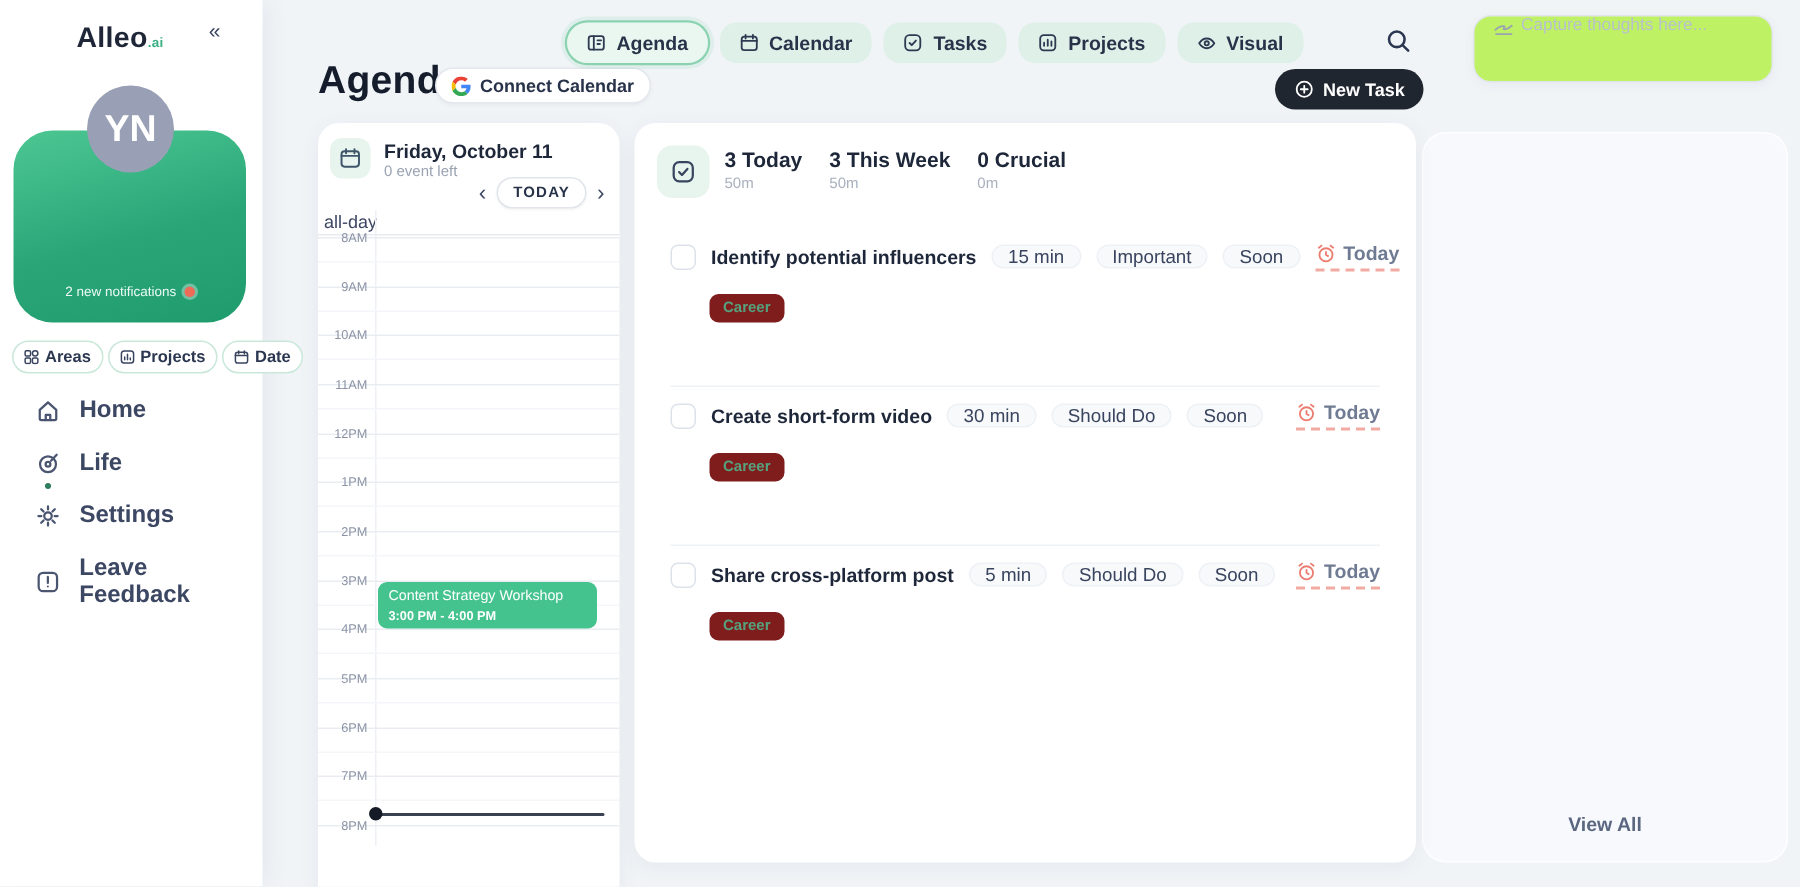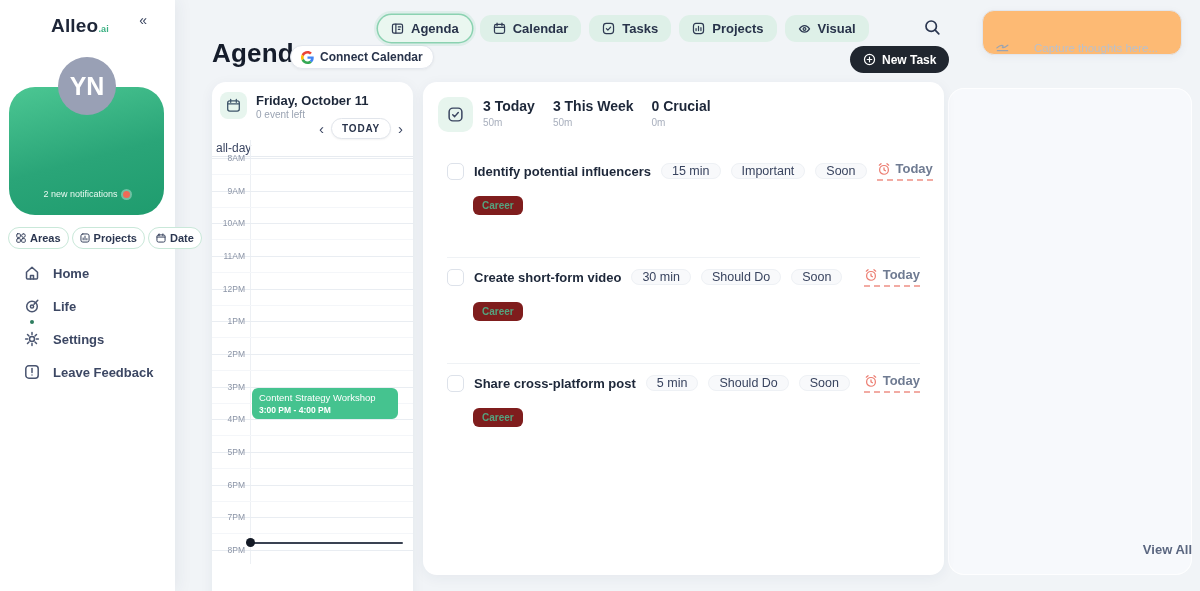--- a/index.html
+++ b/index.html
@@ -16,31 +16,31 @@
   .collapse { position:absolute; right:28px; top:12px; font-size:14px; color:#39445f; cursor:pointer; }
   .avatar { position:absolute; left:58px; top:57px; width:58px; height:58px; border-radius:50%; background:#99a0b5; color:#fff; display:flex; align-items:center; justify-content:center; font-size:25px; font-weight:600; z-index:3; }
   .profile-card { position:absolute; left:9px; top:87px; width:155px; height:128px; border-radius:26px; background:linear-gradient(165deg,#4cc793 0%,#2aa578 55%,#1f9c6e 100%); z-index:2; }
   .profile-name { margin-top:44px; text-align:center; color:#fff; font-size:19px; font-weight:700; }
   .profile-notif { position:absolute; bottom:16px; width:100%; text-align:center; color:#eafaf2; font-size:9px; display:flex; align-items:center; justify-content:center; gap:5px; }
   .notif-dot { width:7px; height:7px; border-radius:50%; background:#ef6a57; box-shadow:0 0 0 2px rgba(255,255,255,.35); }
   .filter-pills { position:absolute; left:8px; top:227px; display:flex; gap:3px; z-index:4; }
   .fpill { display:flex; align-items:center; gap:4px; border:1px solid #c9e8d9; border-radius:14px; background:#fff; padding:4px 7px; font-size:11px; color:#2b3650; font-weight:600; cursor:pointer; white-space:nowrap; }
   .fpill svg { color:#39445f; }
   .menu { position:absolute; left:24px; top:265px; display:flex; flex-direction:column; gap:17px; }
-  .menu-item { display:flex; align-items:center; gap:13px; font-size:13px; color:#3c4763; font-weight:600; cursor:pointer; position:relative; }
+  .menu-item { display:flex; align-items:center; gap:13px; font-size:16px; color:#3c4763; font-weight:600; cursor:pointer; position:relative; }
   .menu-item svg { color:#4a5570; }
   .life-dot { position:absolute; left:6px; top:22px; width:4px; height:4px; border-radius:50%; background:#2e7d5f; }
 
   
   .nav-tabs { position:absolute; left:378px; top:15px; display:flex; gap:8px; z-index:2; }
   .tab { display:flex; align-items:center; gap:7px; background:#def0e8; border-radius:11px; padding:0 13px; height:27px; font-size:13px; color:#28334a; font-weight:600; cursor:pointer; }
   .tab svg { color:#2e3a52; }
   .tab.active { background:#eaf7f0; box-shadow:0 0 0 1.5px #8bd2b1, 0 0 0 4px rgba(139,210,177,.18); border-radius:14px; }
   .search-btn { position:absolute; left:924px; top:19px; cursor:pointer; color:#2b3650; }
-  .capture { position:absolute; left:982px; top:10px; width:200px; height:45px; background:#fdba74; border:1px solid #e2e6ec; border-radius:12px; display:flex; align-items:flex-end; gap:24px; padding:0 12px; box-shadow:0 2px 8px rgba(40,60,90,.05); }
+  .capture { position:absolute; left:982px; top:10px; width:200px; height:45px; background:#bef264; border:1px solid #e2e6ec; border-radius:12px; display:flex; align-items:flex-start; gap:4px; padding:0 12px; box-shadow:0 2px 8px rgba(40,60,90,.05); }
   .capture svg { color:#9aa3b2; flex:none; }
   .capture input { border:none; outline:none; background:transparent; font-family:"Liberation Sans",sans-serif; font-size:11.5px; color:#4a5570; width:100%; }
   .capture input::placeholder { color:#b9c0cc; }
   .page-title { position:absolute; left:212px; top:38px; font-size:26px; font-weight:800; color:#151c2b; letter-spacing:.2px; }
   .connect-btn { position:absolute; left:290px; top:45px; height:24px; display:flex; align-items:center; gap:6px; background:#fff; border:1px solid #e3e7ee; border-radius:13px; padding:0 10px; font-size:12px; font-weight:600; color:#28334a; cursor:pointer; box-shadow:0 1px 3px rgba(0,0,0,.05); white-space:nowrap; }
   .new-task { position:absolute; left:850px; top:46px; height:27px; background:#20262f; border-radius:14px; color:#fff; display:flex; align-items:center; gap:6px; padding:0 13px; font-size:12px; font-weight:700; cursor:pointer; }
   .new-task svg { color:#fff; }
 
   
   .cal-card { position:absolute; left:212px; top:82px; width:201px; height:560px; background:#fff; border-radius:14px; box-shadow:0 3px 14px rgba(30,50,80,.06); overflow:hidden; z-index:1; }
@@ -77,21 +77,21 @@
   .task-check { width:17px; height:17px; border:1.5px solid #dde2ea; border-radius:5px; background:#fff; flex:none; cursor:pointer; }
   .task-title { font-size:13px; font-weight:700; color:#1d2739; white-space:nowrap; }
   .chip { background:#f8f9fb; border:1px solid #eef1f5; border-radius:8px; padding:0 10px; font-size:12.5px; color:#39445f; white-space:nowrap; cursor:pointer; }
   .due { margin-left:auto; display:flex; align-items:center; gap:5px; border-bottom:2px dashed #f2aba3; padding-bottom:3px; cursor:pointer; }
   .due svg { color:#ec7c70; }
   .due-label { font-size:13px; color:#6f7b92; font-weight:600; }
   .task-tag { display:inline-block; margin:15px 0 0 26px; background:#7f1d1d; color:#55a27e; font-size:10px; font-weight:600; border-radius:6px; padding:4px 9px; cursor:pointer; }
 
   
   .right-panel { position:absolute; left:948px; top:88px; width:244px; height:487px; background:#f7f9fc; border-radius:16px; box-shadow:inset 0 0 0 1px rgba(255,255,255,.8); }
-  .view-all { position:absolute; bottom:18px; width:100%; text-align:right; color:#5b6780; font-size:13px; font-weight:700; cursor:pointer; }
+  .view-all { position:absolute; bottom:18px; width:100%; text-align:center; color:#5b6780; font-size:13px; font-weight:700; cursor:pointer; }
 </style>
 </head>
 <body>
 
 <div class="page">
 
   <div class="sidebar">
     <div class="logo"><span>Alleo</span><span class="ai">.ai</span></div>
     <div class="collapse">«</div>
     <div class="avatar">YN</div>

